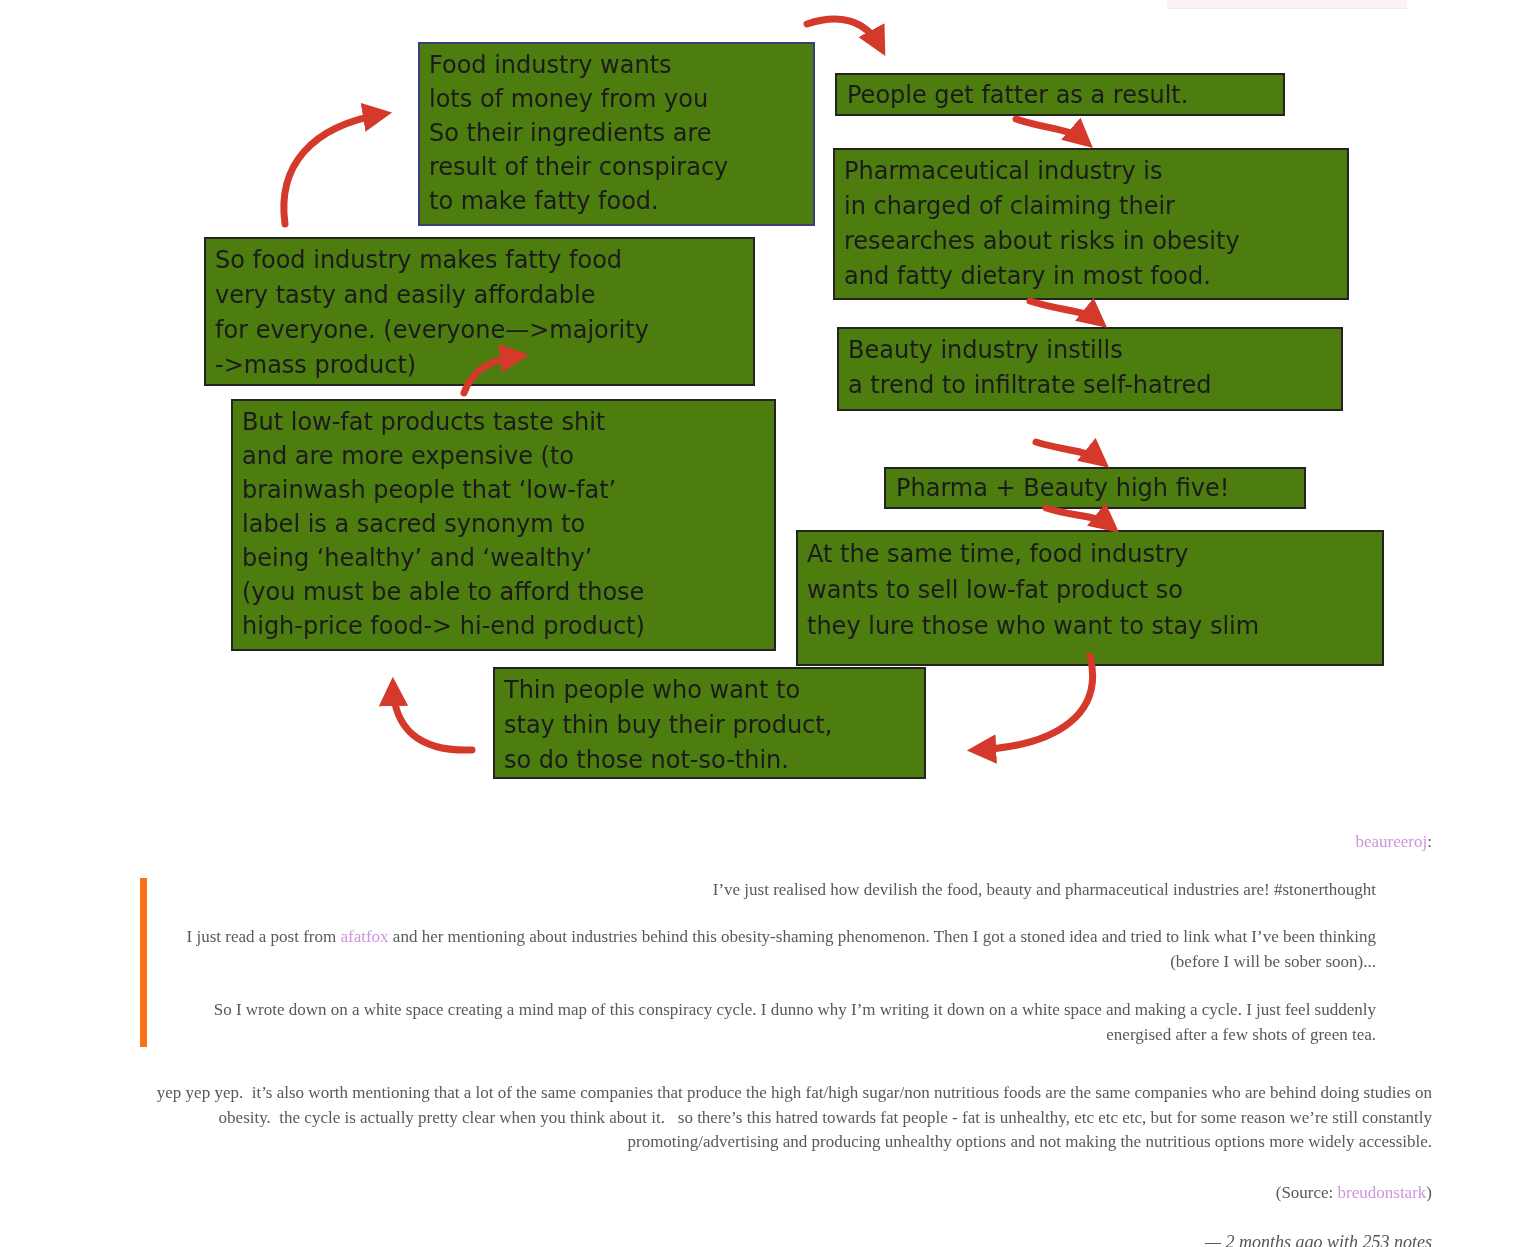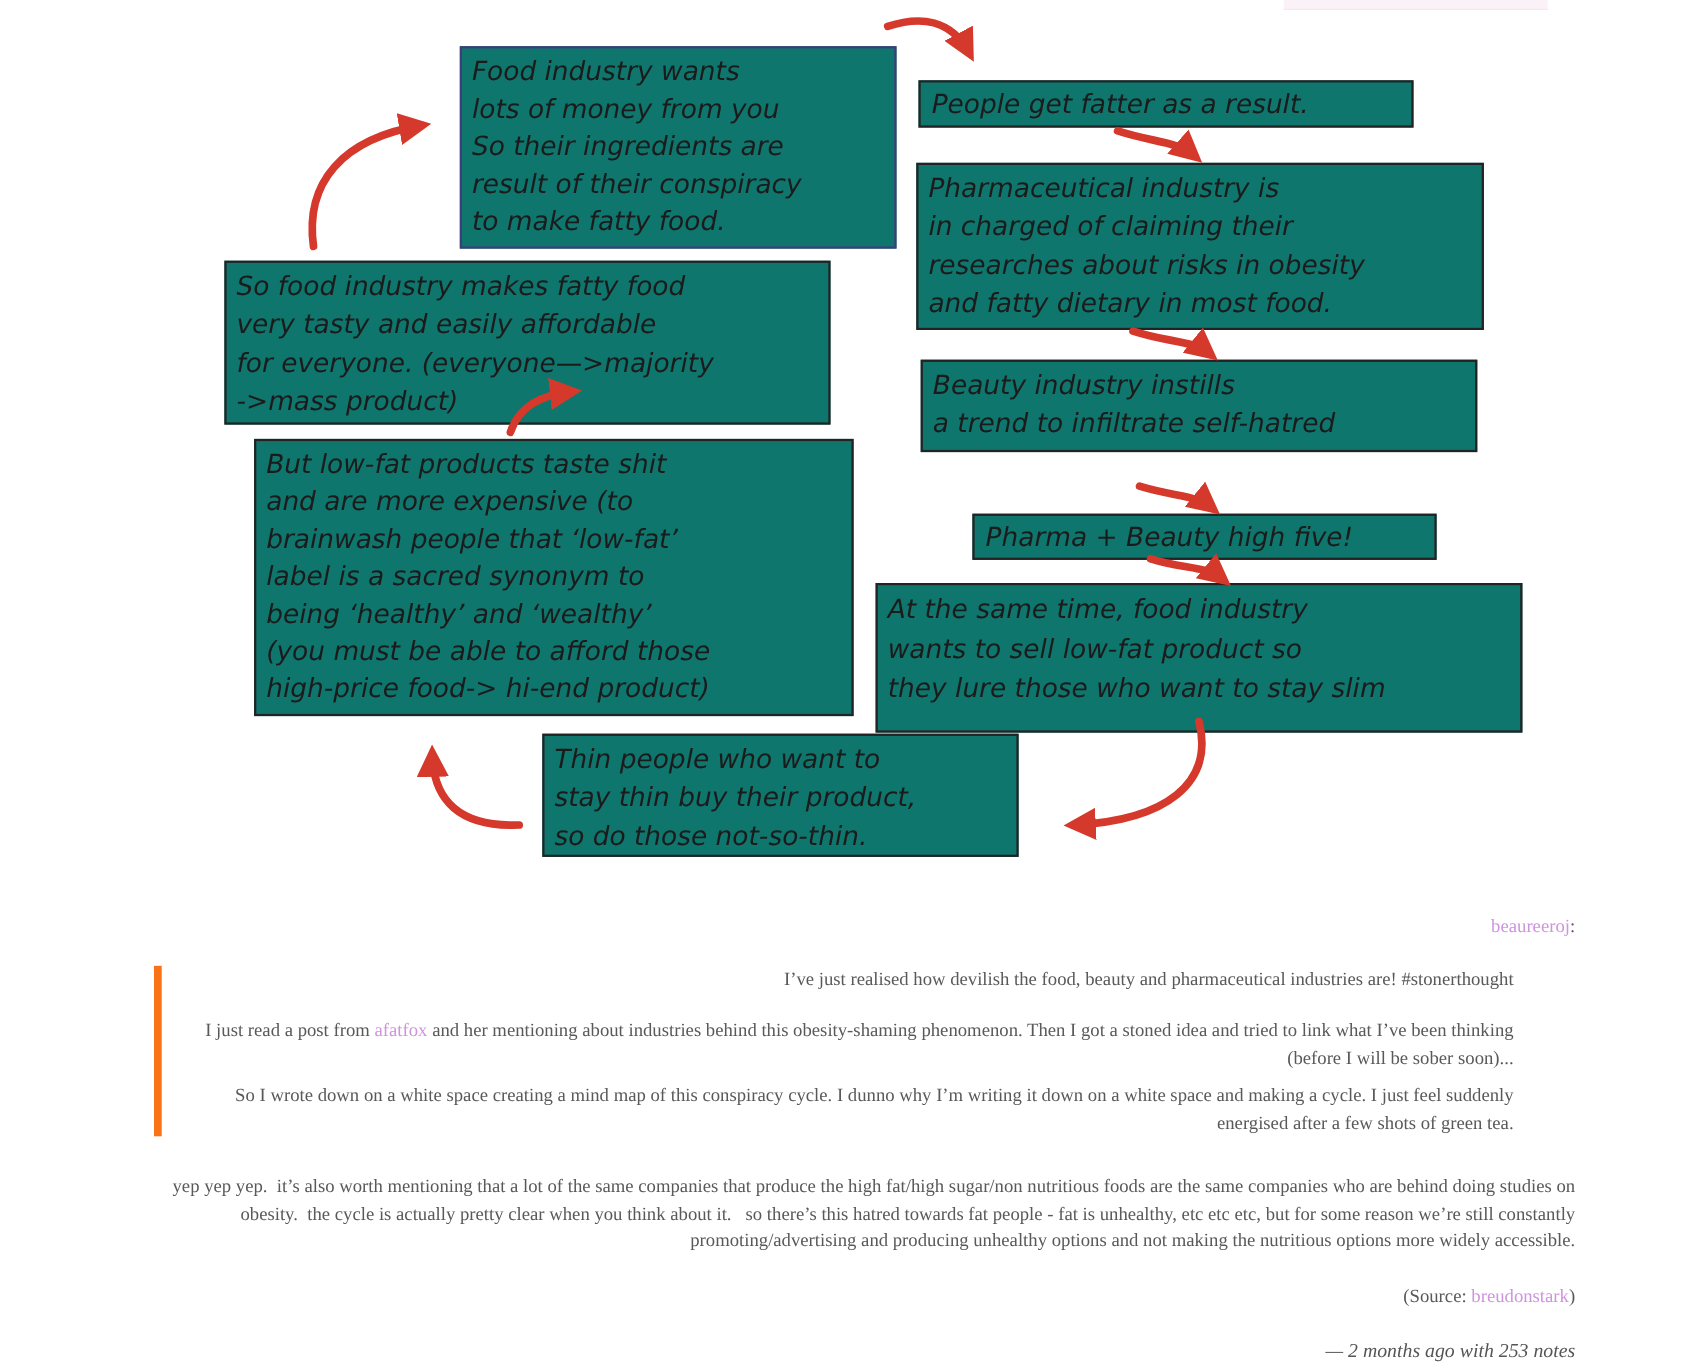--- a/index.html
+++ b/index.html
@@ -16,23 +16,22 @@
   .diagram { position: absolute; left: 0; top: 0; width: 1536px; height: 800px; }
   .dbox {
     position: absolute;
     border: 2px solid #232323;
     color: #1b1b1b;
     font-family: "DejaVu Sans", sans-serif;
     font-size: 24px;
     line-height: 34px;
     white-space: pre-line;
     padding: 4px 9px;
-    background: #0f766e;
+    background: #4d7c0f;
     overflow: hidden;
-    font-style: italic;
   }
   .dbox.accent { border-color: #3d3d7a; }
   .dbox.single { display: flex; align-items: center; padding: 0 10px; }
 
   .box-a { left: 418px; top: 42px;  width: 397px; height: 184px; }
   .box-b { left: 835px; top: 73px;  width: 450px; height: 43px;  }
   .box-c { left: 833px; top: 148px; width: 516px; height: 152px; line-height: 35px; }
   .box-d { left: 180px; top: 237px; width: 551px; height: 149px; line-height: 35px; margin-left: 24px; }
   .box-e { left: 837px; top: 327px; width: 506px; height: 84px; line-height: 35px; }
   .box-f { left: 884px; top: 467px; width: 422px; height: 42px;  }
@@ -50,21 +49,21 @@
     color: #595959; font-size: 17px; line-height: 24.5px; text-align: right;
   }
   a.plink { color: #cf94de; text-decoration: none; cursor: pointer; }
   .author-line { margin-bottom: 0; }
   blockquote.quote {
     border-left: 7px solid #f97316;
     margin: 8px 0 0 16px;
     padding: 0 56px 0 11px;
   }
   blockquote.quote p { margin-top: 23px; }
-  blockquote.quote p.tight { margin-top: 10px; }
+  blockquote.quote p.tight { margin-top: 24px; }
   .reply { margin-top: 34px; white-space: pre-wrap; }
   .source-line { margin-top: 26px; }
   .footer-line { margin-top: 25px; font-style: italic; font-size: 18px; color: #555555; }
 </style>
 </head>
 <body>
 
 <div class="top-strip"></div>
 
 <div class="diagram">

